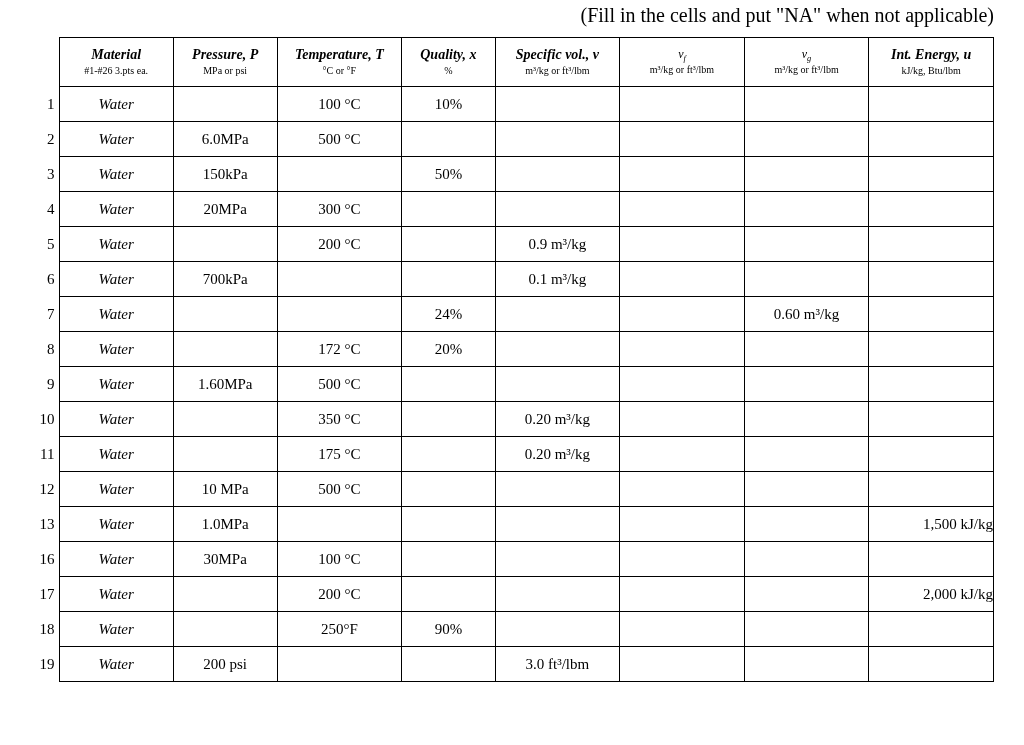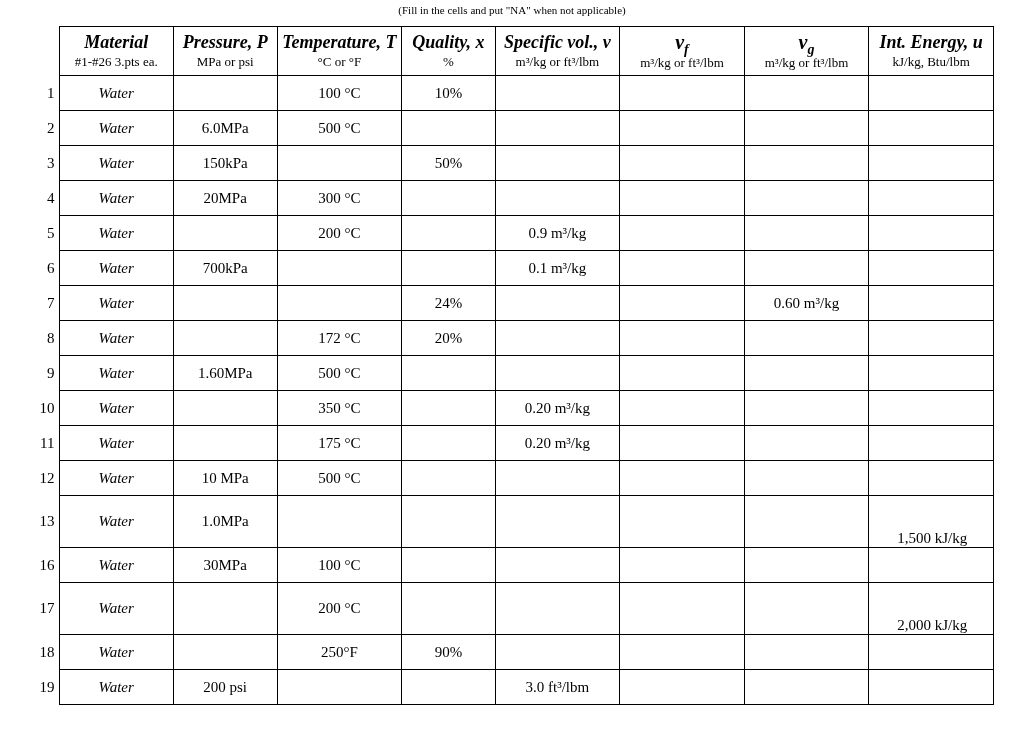--- a/index.html
+++ b/index.html
@@ -10,22 +10,22 @@
     width:1024px;
     height:745px;
     background:#fff;
     color:#000;
     box-sizing:border-box;
   }
   .page{
     padding:4px 30px 0 30px;
   }
   .caption{
-    text-align:center;
-    font-size:11px;
+    text-align:right;
+    font-size:20px;
     margin:0 0 10px 0;
   }
   table{
     border-collapse:collapse;
     width:100%;
     table-layout:fixed;
   }
   th,td{
     border:1px solid #000;
     padding:0;
@@ -52,41 +52,41 @@
   th{
     font-weight:normal;
     font-size:12px;
     line-height:1.15;
     padding:2px 2px;
     height:44px;
   }
   th .hmain{
     font-weight:bold;
     font-style:italic;
-    font-size:18px;
+    font-size:14px;
     display:block;
   }
   th .hsym{
-    font-weight:bold;
+    font-weight:normal;
     font-style:italic;
-    font-size:20px;
+    font-size:12px;
     display:block;
   }
   th .hsub{
-    font-size:13px;
+    font-size:10px;
     display:block;
     margin-top:2px;
   }
   sub{font-size:0.7em; vertical-align:sub; line-height:0;}
   td .cell{
     display:block;
     font-size:15px;
   }
   td .material{font-style:italic;}
-  td.energy .cell{text-align:center; padding-left:2px;margin-top:34px;}
+  td.energy .cell{text-align:right; padding-left:2px;}
 </style>
 </head>
 <body>
 <div class="page">
 
 <div class="caption">(Fill in the cells and put "NA" when not applicable)</div>
 
 <table>
   <colgroup>
     <col class="rownum">

